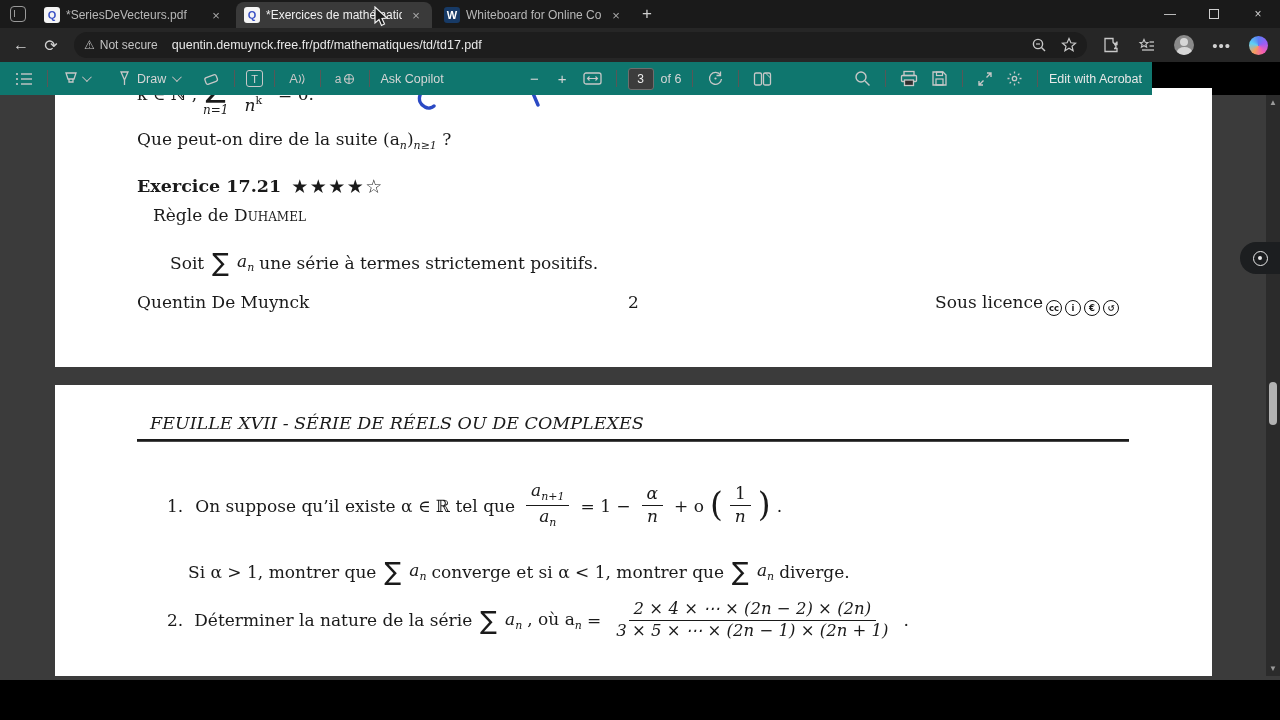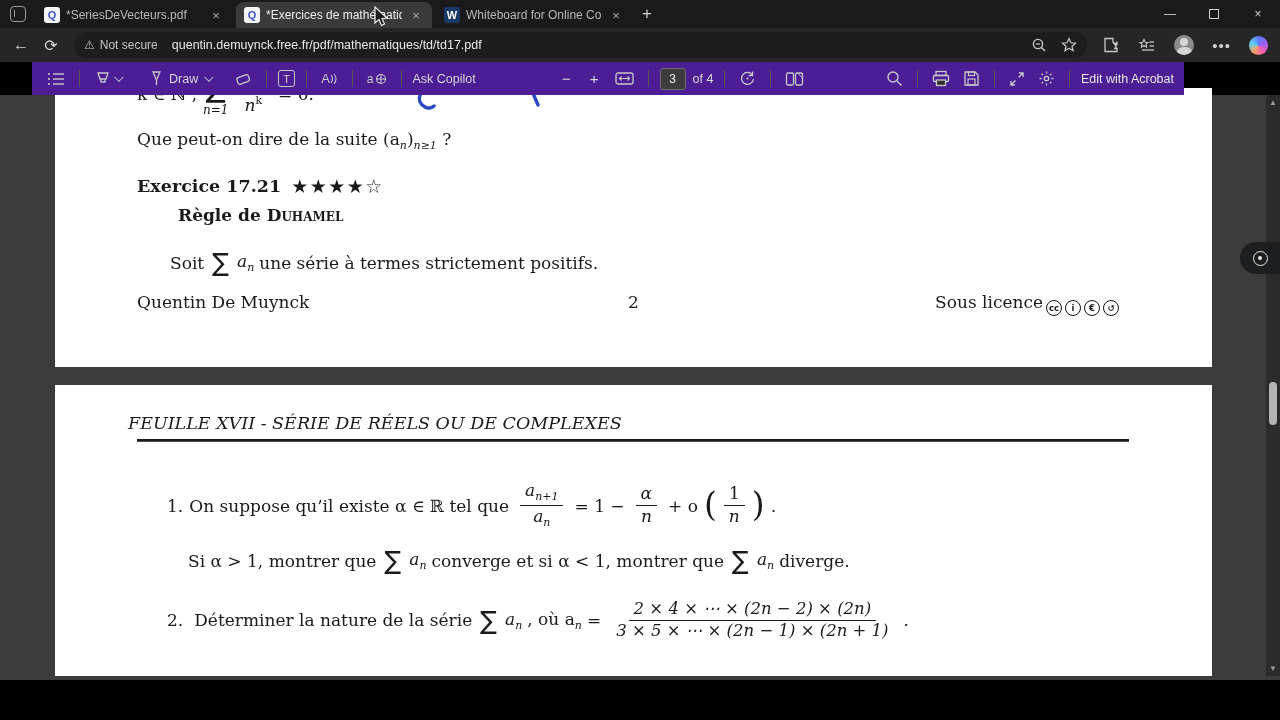--- a/index.html
+++ b/index.html
@@ -39,22 +39,22 @@
   .pill-ic { margin-left:14px; flex:none; display:flex; }
   .bar-ic { margin:0 9px; flex:none; display:flex; align-items:center; }
   .avatar { width:20px; height:20px; border-radius:50%; background:#8a8a8a; position:relative; overflow:hidden; }
   .avatar::before { content:""; position:absolute; left:6px; top:3px; width:8px; height:8px; border-radius:50%; background:#d6d6d6; }
   .avatar::after  { content:""; position:absolute; left:2.5px; top:12px; width:15px; height:10px; border-radius:50%; background:#d6d6d6; }
   .dots { font-size:15px; color:#d0d0d0; letter-spacing:1px; }
   .copilot { width:19px; height:19px; border-radius:50%;
              background:conic-gradient(#5d7df5,#9b5df5,#f55db1,#f5a05d,#5dd0f5,#5d7df5); }
 
   
-  #pdftoolbar { position:absolute; left:0; top:62px; width:1152px; height:33px; background:#4c1d95;
-                color:#d6d6d6; font-size:12.5px; z-index:30;margin-left:32px; }
+  #pdftoolbar { position:absolute; left:0; top:62px; width:1152px; height:33px; background:#0f766e;
+                color:#d6d6d6; font-size:12.5px; z-index:30; }
   .tgroup { position:absolute; top:0; height:33px; display:flex; align-items:center; gap:7px; }
   .sep { width:1px; height:17px; background:#575757; margin:0 4px; }
   .chev { width:7px; height:7px; border-right:1.4px solid #bdbdbd; border-bottom:1.4px solid #bdbdbd;
           transform:rotate(45deg) translateY(-2px); margin-left:2px; }
   .tbtn { display:flex; align-items:center; padding:0 3px; }
   .tbox { width:17px; height:17px; border:1.4px solid #c8c8c8; border-radius:3px; font-size:11px;
           display:flex; align-items:center; justify-content:center; }
   .pagebox { width:26px; height:22px; background:#3c3c3c; border:1px solid #6e6e6e; border-radius:3px;
              color:#eee; text-align:center; font-size:12px; }
   .plusminus { font-size:15px; padding:0 6px; }
@@ -237,21 +237,21 @@
     <span class="plusminus">−</span>
     <span class="plusminus">+</span>
     <span class="tbtn">
       <svg width="19" height="15" viewBox="0 0 19 15">
           <rect x="1" y="2" width="17" height="11" rx="2" fill="none" stroke="#c8c8c8" stroke-width="1.3"></rect>
           <path d="M5 7.5 h9 M6.5 5.5 L4.5 7.5 6.5 9.5 M12.5 5.5 L14.5 7.5 12.5 9.5" fill="none" stroke="#c8c8c8" stroke-width="1.1"></path>
         </svg>
     </span>
     <span class="sep"></span>
     <input class="pagebox" value="3" style="">
-    <span>of 4</span>
+    <span>of 6</span>
     <span class="sep"></span>
     <span class="tbtn">
       <svg width="17" height="17" viewBox="0 0 17 17">
           <path d="M13.5 5 A6 6 0 1 0 14.5 9" fill="none" stroke="#c8c8c8" stroke-width="1.3"></path>
           <path d="M13.5 1.5 v4 h-4" fill="none" stroke="#c8c8c8" stroke-width="1.3"></path>
           <circle cx="8.5" cy="8.5" r="1.1" fill="#c8c8c8"></circle>
         </svg>
     </span>
     <span class="sep"></span>
     <span class="tbtn">
@@ -327,66 +327,66 @@
 
     <div class="abs" style="left:82px; top:41px;">
       <span>Que peut-on dire de la suite (a</span><sub><i>n</i></sub><span>)</span><sub><i>n≥1</i></sub><span> ?</span>
     </div>
 
     <div class="abs mrow" style="left:82px; top:87px; gap:10px;">
       <b style="font-size:17.5px">Exercice 17.21</b>
       <span class="stars"><span>★★★★</span><span>☆</span></span>
     </div>
 
-    <div class="abs" style="left:123px; top:117px; font-weight:bold;">
+    <div class="abs" style="left:98px; top:117px; font-weight:normal;">
       <span>Règle de </span><span class="sc">Duhamel</span>
     </div>
 
     <div class="abs mrow" style="left:115px; top:160px; gap:5px;">
       <span>Soit</span>
       <span class="sum-inline">∑</span>
       <span><i>a</i><sub><i>n</i></sub></span>
       <span>une série à termes strictement positifs.</span>
     </div>
 
     <div class="abs" style="left:82px; top:204px;text-align:right;">Quentin De Muynck</div>
     <div class="abs" style="left:0; top:204px; width:1157px; text-align:center;">2</div>
     <div class="abs" style="right:93px; top:204px;">
       <span>Sous licence</span><span class="lic-circle">cc</span><span class="lic-circle">i</span><span class="lic-circle">€</span><span class="lic-circle">↺</span>
     </div>
   </div>
 
   <div class="page" id="page2">
 
-    <div class="abs" style="left:73px; top:28px; font-style:italic; font-size:17.5px;">FEUILLE XVII - SÉRIE DE RÉELS OU DE COMPLEXES</div>
+    <div class="abs" style="left:95px; top:28px; font-style:italic; font-size:17.5px;">FEUILLE XVII - SÉRIE DE RÉELS OU DE COMPLEXES</div>
     <div class="abs hrule" style="left:82px; top:54px; width:992px;"></div>
 
     <div class="abs mrow" style="left:112px; top:96px; gap:6px;">
       <span>1.</span>
-      <span style="">On suppose qu’il existe α ∈ ℝ tel que</span>
+      <span style="margin-left:6px">On suppose qu’il existe α ∈ ℝ tel que</span>
       <span class="frac">
         <span class="num"><i>a</i><sub><i>n+1</i></sub></span>
         <span class="den"><i>a</i><sub><i>n</i></sub></span>
       </span>
       <span>= 1 −</span>
       <span class="frac">
           <span class="num"><i>α</i></span>
           <span class="den"><i>n</i></span>
         </span>
       <span><span>+ o</span></span>
       <span class="bigparen">(</span>
       <span class="frac" style="margin:0 1px">
           <span class="num">1</span>
           <span class="den"><i>n</i></span>
         </span>
       <span class="bigparen">)</span>
       <span>.</span>
     </div>
 
-    <div class="abs mrow" style="left:133px; top:161px; gap:5px;">
+    <div class="abs mrow" style="left:133px; top:172px; gap:5px;">
       <span>Si α &gt; 1, montrer que</span>
       <span class="sum-inline">∑</span>
       <span><i>a</i><sub><i>n</i></sub></span>
       <span>converge et si α &lt; 1, montrer que</span>
       <span class="sum-inline">∑</span>
       <span><i>a</i><sub><i>n</i></sub></span>
       <span>diverge.</span>
     </div>
 
     <div class="abs mrow" style="left:112px; top:215px; gap:5px;">

